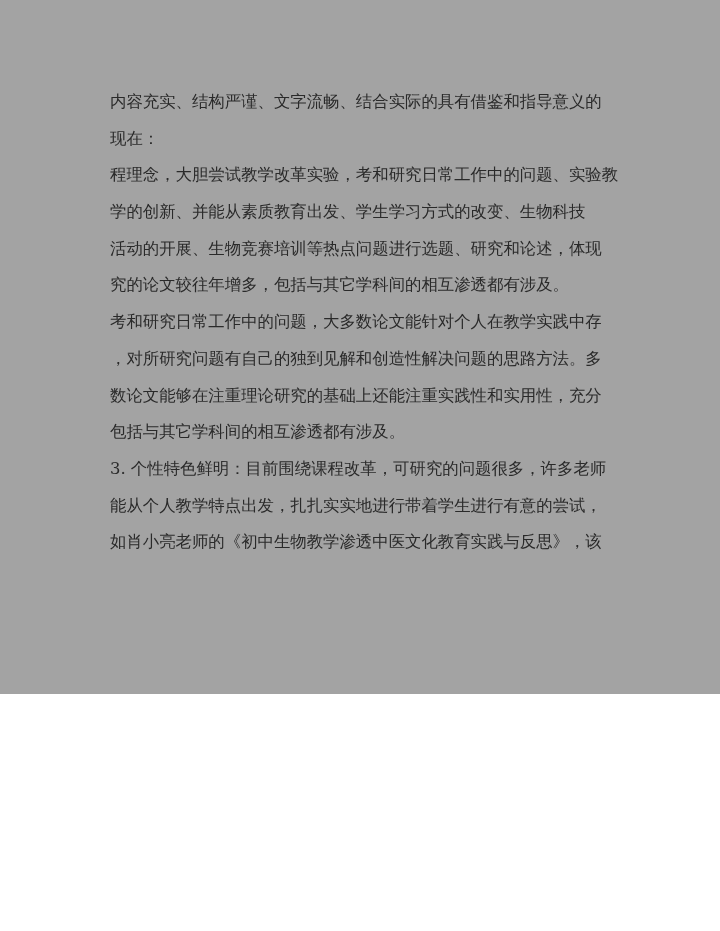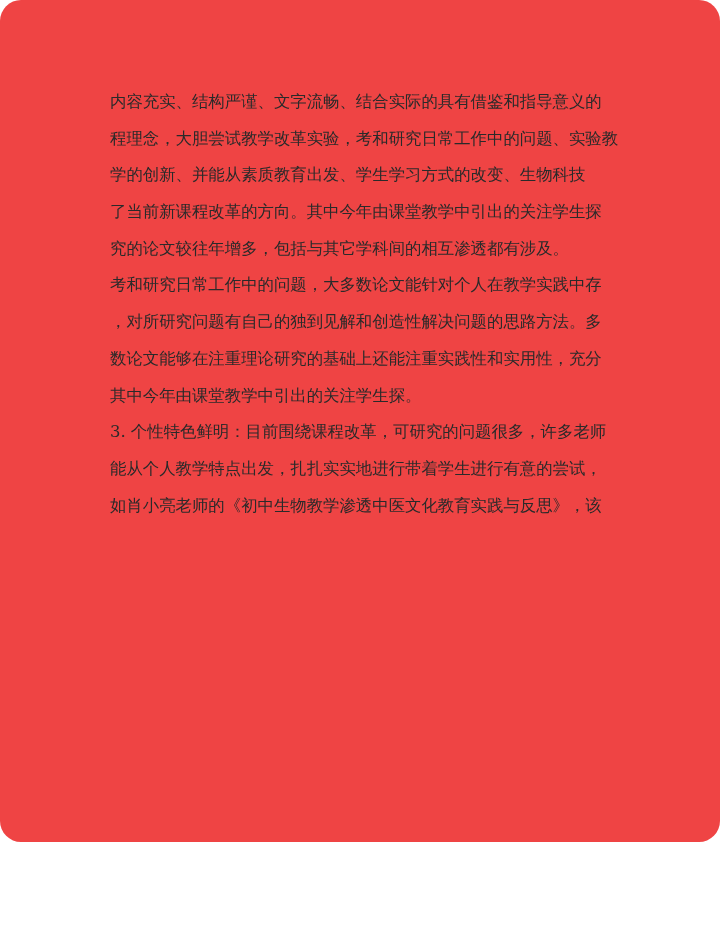--- a/index.html
+++ b/index.html
@@ -11,23 +11,22 @@
       width: 720px;
       height: 931px;
       position: relative;
       overflow: hidden;
     }
     .page {
       position: absolute;
       left: 0;
       top: 0;
       width: 720px;
-      height: 842px;
-      background: #ef4444;
-      border-radius: 21px;
+      height: 694px;
+      background: #a3a3a3;
     }
     .content {
       position: absolute;
       left: 110px;
       top: 84px;
       width: 496px;
     }
     .line {
       display: block;
       height: 36.7px;
@@ -39,25 +38,26 @@
       letter-spacing: 0;
       text-align: justify;
     }
   </style>
 </head>
 <body>
 
 <div class="page">
   <div class="content">
     <span class="line">内容充实、结构严谨、文字流畅、结合实际的具有借鉴和指导意义的</span>
+    <span class="line">现在：</span>
     <span class="line">程理念，大胆尝试教学改革实验，考和研究日常工作中的问题、实验教</span>
     <span class="line">学的创新、并能从素质教育出发、学生学习方式的改变、生物科技</span>
-    <span class="line">了当前新课程改革的方向。其中今年由课堂教学中引出的关注学生探</span>
+    <span class="line">活动的开展、生物竞赛培训等热点问题进行选题、研究和论述，体现</span>
     <span class="line">究的论文较往年增多，包括与其它学科间的相互渗透都有涉及。</span>
     <span class="line">考和研究日常工作中的问题，大多数论文能针对个人在教学实践中存</span>
     <span class="line">，对所研究问题有自己的独到见解和创造性解决问题的思路方法。多</span>
     <span class="line">数论文能够在注重理论研究的基础上还能注重实践性和实用性，充分</span>
-    <span class="line">其中今年由课堂教学中引出的关注学生探。</span>
+    <span class="line">包括与其它学科间的相互渗透都有涉及。</span>
     <span class="line">3. 个性特色鲜明：目前围绕课程改革，可研究的问题很多，许多老师</span>
     <span class="line">能从个人教学特点出发，扎扎实实地进行带着学生进行有意的尝试，</span>
     <span class="line">如肖小亮老师的《初中生物教学渗透中医文化教育实践与反思》，该</span>
   </div>
 </div>
 
 </body></html>

